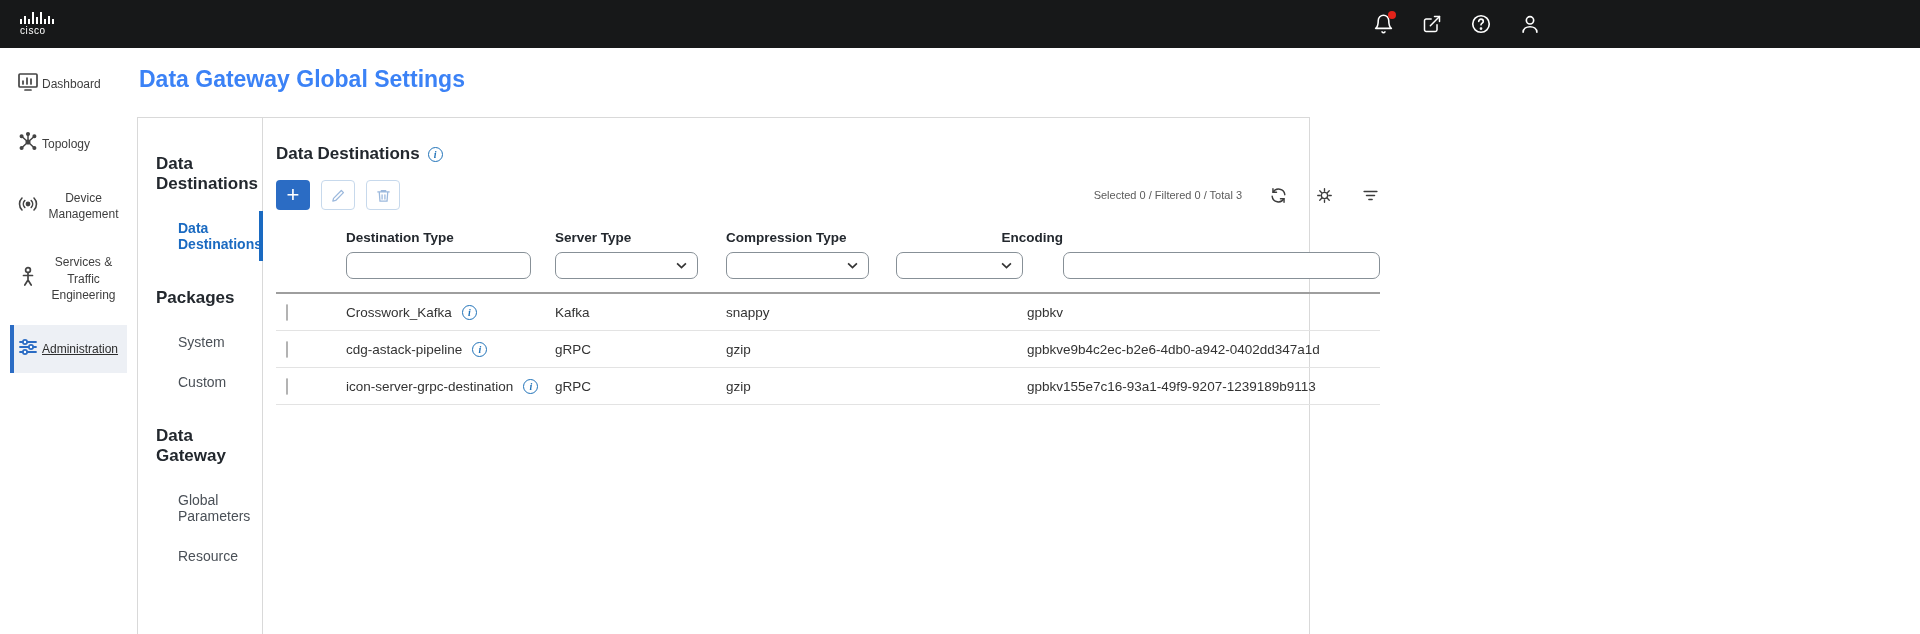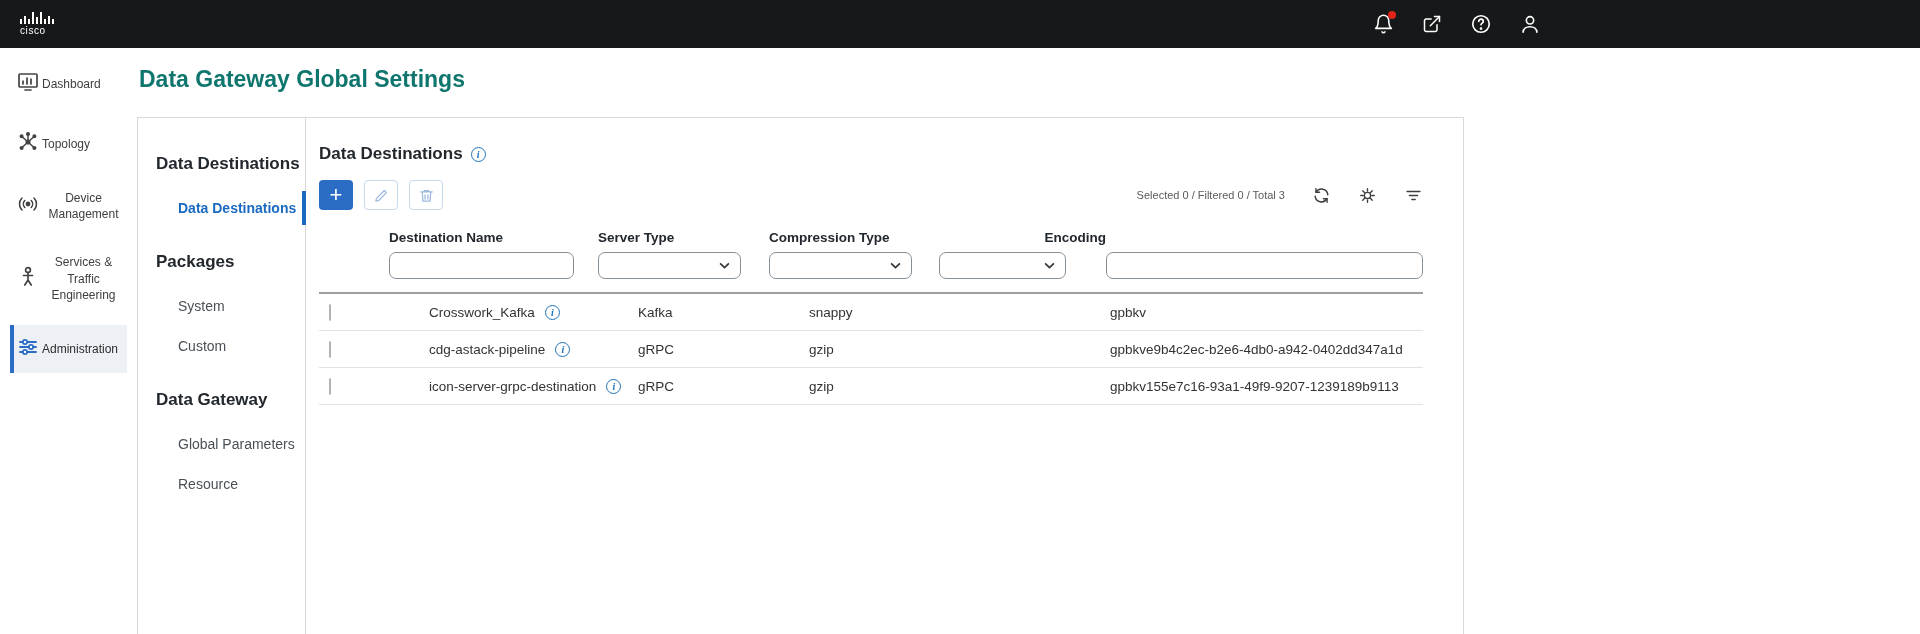--- a/index.html
+++ b/index.html
@@ -24,28 +24,28 @@
   .badge-dot { position:absolute; top:-2px; right:-2px; width:8px; height:8px; border-radius:50%; background:#e2231a; }
 
   
   .sidebar { position:absolute; top:48px; left:0; width:137px; bottom:0; background:#fff; }
   .side-item {
     margin:12px 10px 0 10px; padding:10px 2px; border-left:4px solid transparent;
     display:flex; flex-direction:row; align-items:center; gap:2px; cursor:pointer;
   }
   .side-item .lbl { font-size:12px; color:#3e3e3e; text-align:center; line-height:1.35; }
   .side-item.active { background:#edf0f5; border-left-color:#2b6cc4; }
-  .side-item.active .lbl { color:#2d2d2d; }
-
-  
-  .page-title { position:absolute; left:139px; top:66px; font-size:23px; font-weight:700; color:#0f766e; }
+  .side-item.active .lbl { color:#2d2d2d;text-decoration:underline; }
+
+  
+  .page-title { position:absolute; left:139px; top:66px; font-size:23px; font-weight:700; color:#3b82f6; }
 
   
   .panel {
-    position:absolute; left:137px; top:117px; width:1327px; bottom:0;
+    position:absolute; left:137px; top:117px; width:1173px; bottom:0;
     border-top:1px solid #d9d9d9; border-left:1px solid #d9d9d9; border-right:1px solid #d9d9d9;
     display:flex; background:#fff;
   }
   .subnav { width:262px; border-right:1px solid #d9d9d9; padding-top:28px; }
   .subnav-header { font-size:17px; font-weight:700; color:#23282e; margin:24px 0 14px 18px; }
   .subnav-header:first-child { margin-top:8px; }
   .subnav-item { padding:12px 0 12px 40px; font-size:14px; color:#4a5057; position:relative; cursor:pointer; }
   .subnav-item.active { color:#1a6ac1; font-weight:700; }
   .subnav-item.active::after {
     content:""; position:absolute; right:-1px; top:3px; bottom:3px; width:4px; background:#1a6ac1;
@@ -88,21 +88,21 @@
   .f-select {
     height:27px; border:1px solid #879097; border-radius:7px; background:#fff;
     display:flex; align-items:center; justify-content:flex-end; padding:0 10px; cursor:pointer;
   }
   .c2 .f-select { width:143px; } .c3 .f-select { width:143px; } .c4 .f-select { width:127px; }
   .tr.row { height:37px; border-bottom:1px solid #e3e3e3; font-size:13.5px; color:#333; }
   .cb {
     width:15px; height:15px; border:1px solid #b3b3b3; border-radius:2px; background:#f7f7f7;
     margin-left:10px; cursor:pointer;
   }
-  .name-cell { display:flex; align-items:flex-start; gap:10px;margin-left:40px; }
+  .name-cell { display:flex; align-items:flex-start; gap:10px; }
 </style>
 </head>
 <body>
 
 <div class="topbar">
   <div class="logo">
     <span class="logo-bars">
       <i style="height:5px"></i>
         <i style="height:8px"></i>
         <i style="height:5px"></i>
@@ -264,21 +264,21 @@
             <line x1="4" y1="7" x2="20" y2="7"></line>
             <line x1="7" y1="12" x2="17" y2="12"></line>
             <line x1="10" y1="17" x2="14" y2="17"></line>
           </svg>
       </span>
     </div>
 
     <div class="tbl">
       <div class="tr head">
         <span class="c0"></span>
-        <span class="c1">Destination Name</span>
+        <span class="c1">Destination Type</span>
         <span class="c2">Server Type</span>
         <span class="c3">Compression Type</span>
         <span class="c4">Encoding</span>
       </div>
 
       <div class="tr filters">
         <span class="c0"></span>
         <span class="c1"><input class="f-input" type="text" value="" style=""></span>
         <span class="c2">
           <span class="f-select">

